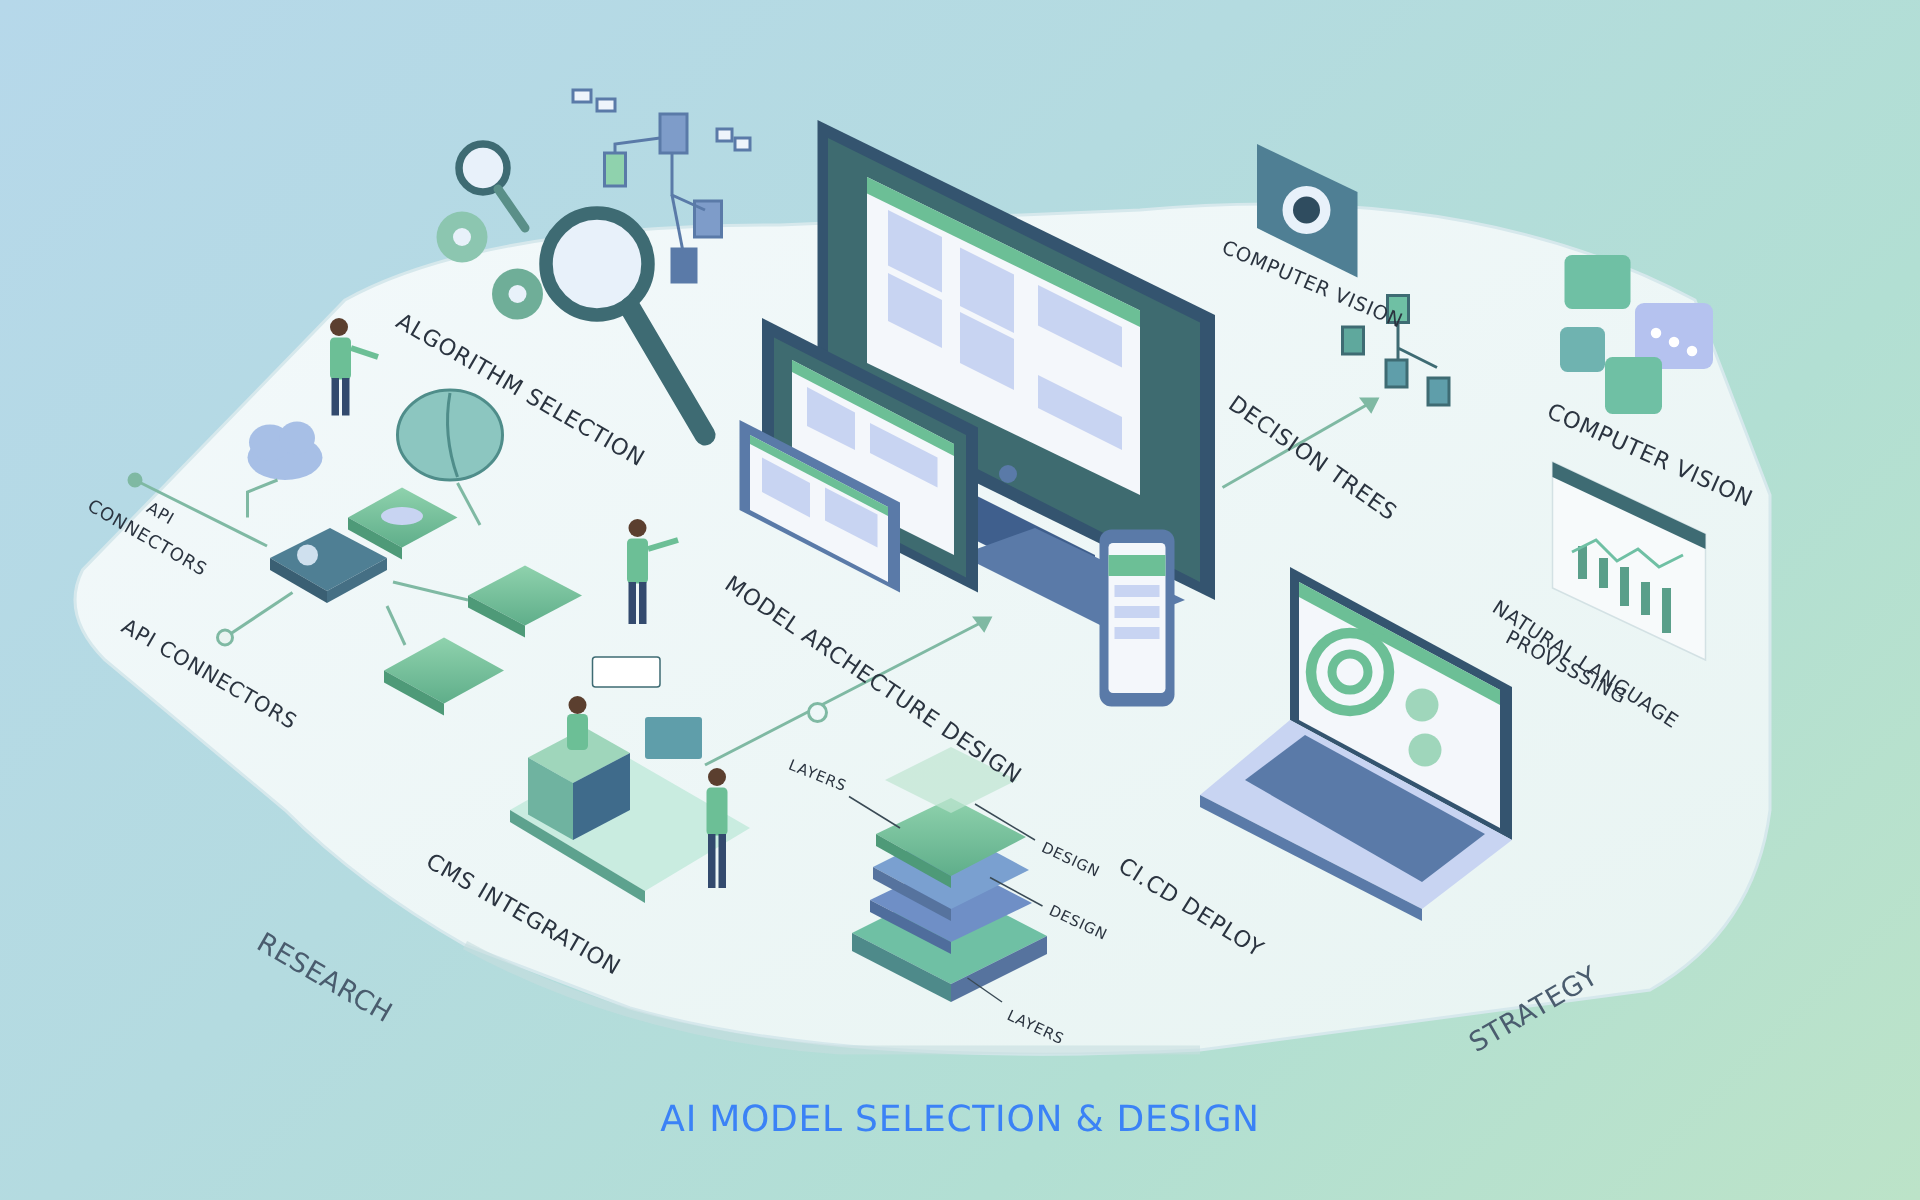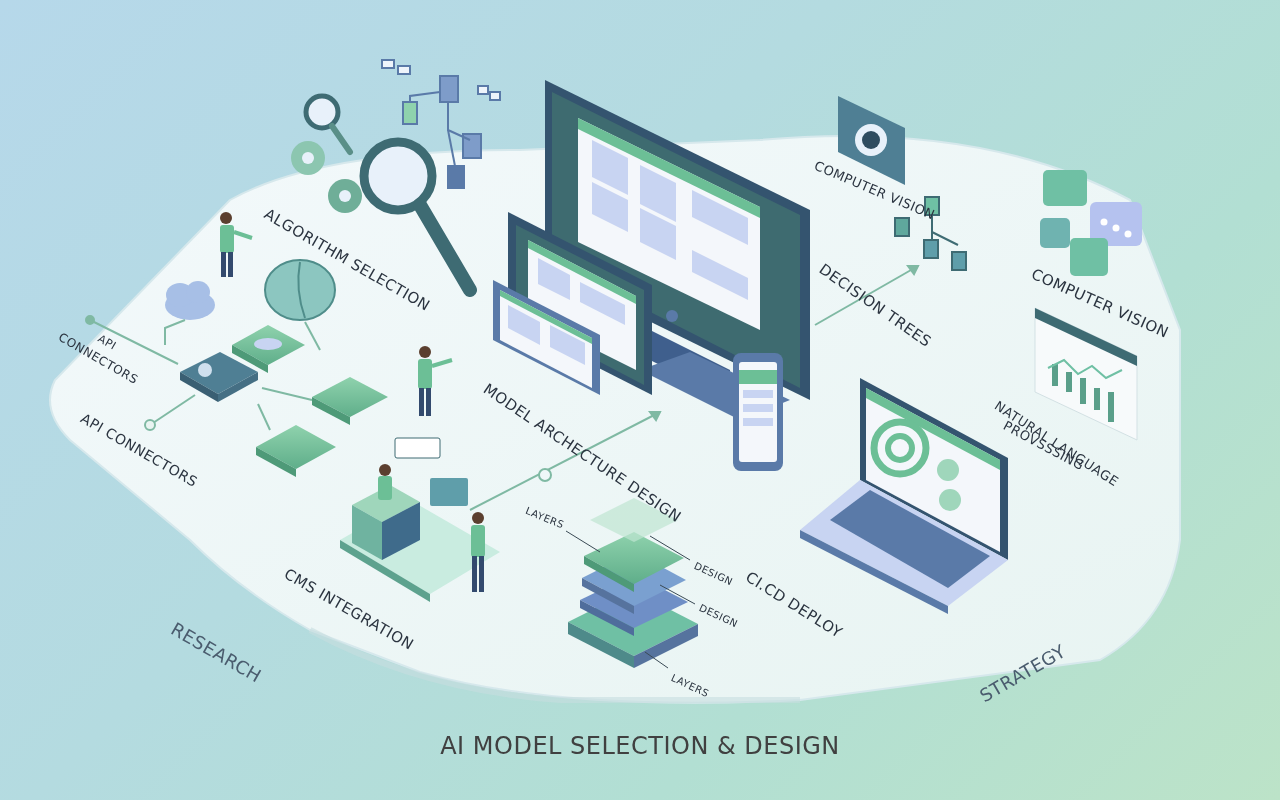--- a/index.html
+++ b/index.html
@@ -11,21 +11,21 @@
   #scene { position: absolute; left: 0; top: 0; width: 1280px; height: 800px; }
   .lbl {
     position: absolute; color: #2b3440; white-space: nowrap;
     font-family: "DejaVu Sans", sans-serif; font-size: 15px; letter-spacing: 0.5px;
     transform-origin: left top;
   }
   .lbl.sm { font-size: 10px; }
   .lbl.zone { font-size: 18px; color: #4a5c6e; }
   #main-title {
     position: absolute; left: 0; width: 1280px; top: 732px; text-align: center;
-    font-family: "DejaVu Sans", sans-serif; font-size: 24px; color: #404040;
+    font-family: "DejaVu Sans", sans-serif; font-size: 24px; color: #3b82f6;
     letter-spacing: 0.5px;
   }
 </style>
 </head>
 <body>
 
 <svg id="scene" viewBox="0 0 1280 800">
   <defs>
     <linearGradient id="platGrad" x1="0" y1="0" x2="1" y2="1">
       <stop offset="0" stop-color="#f3f9fb"></stop>

